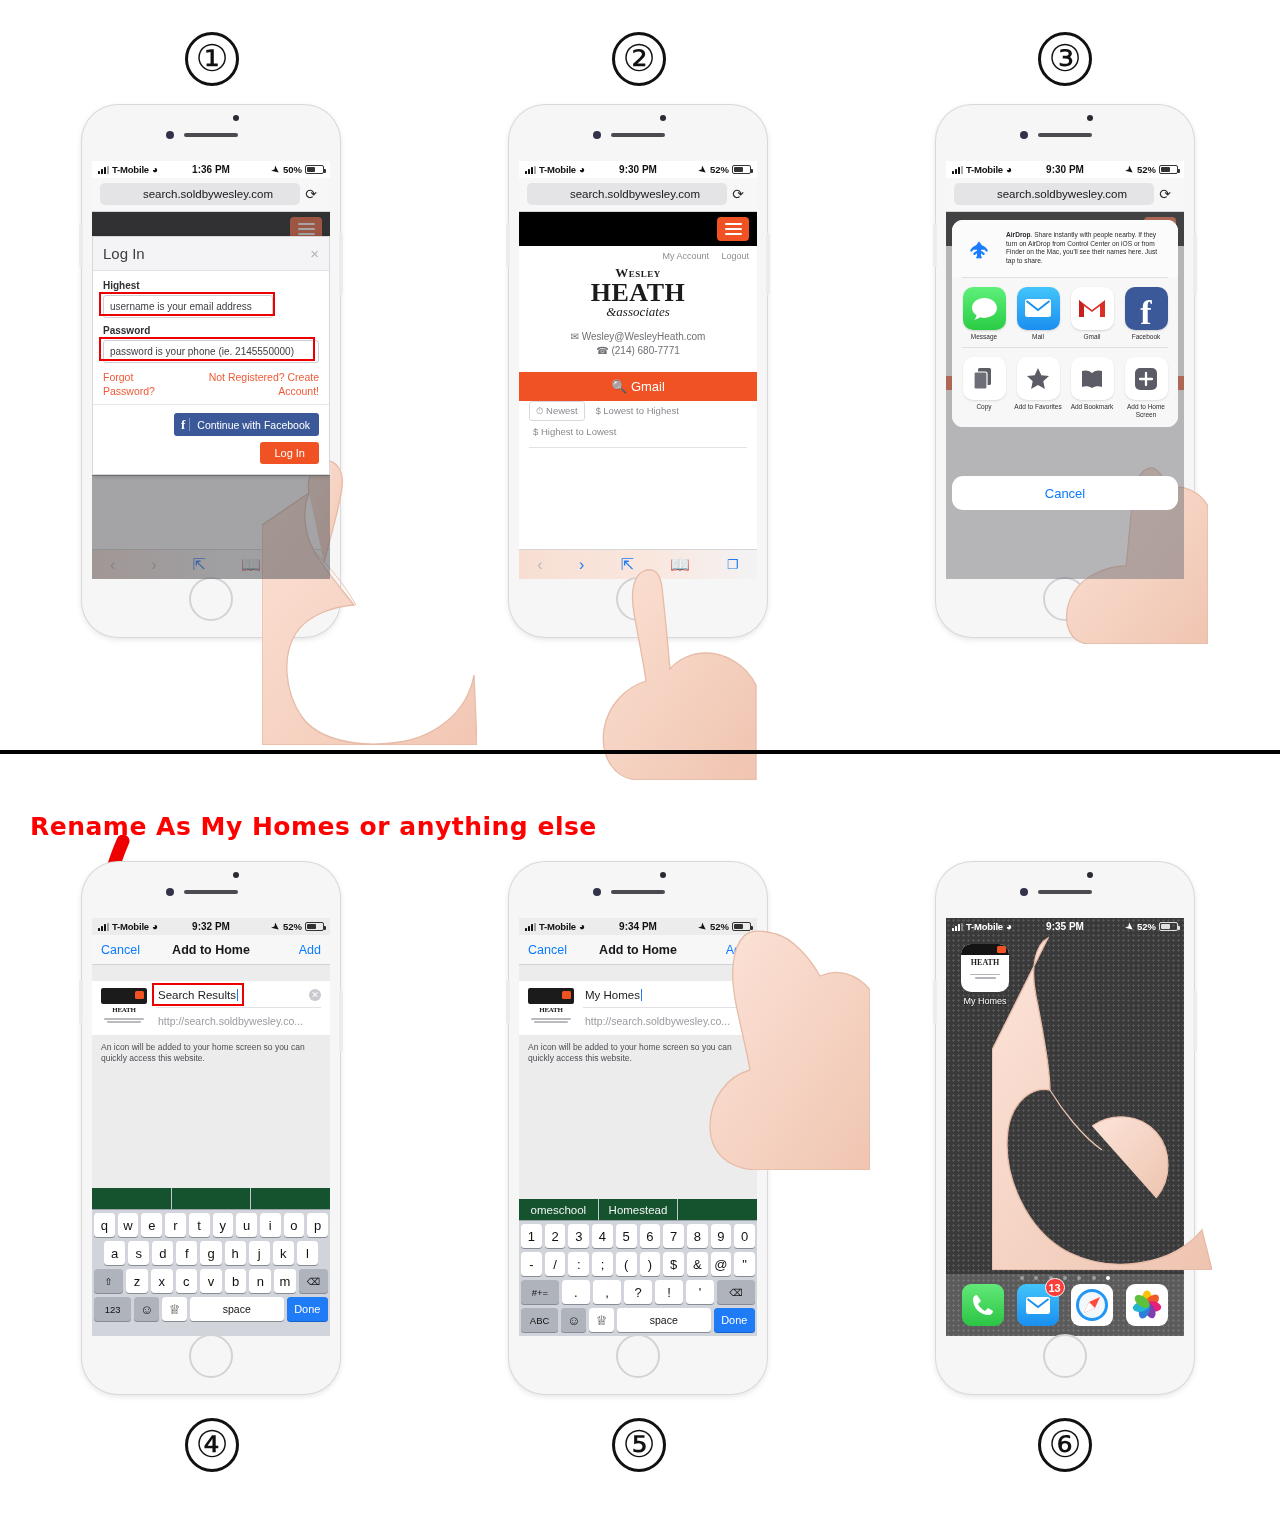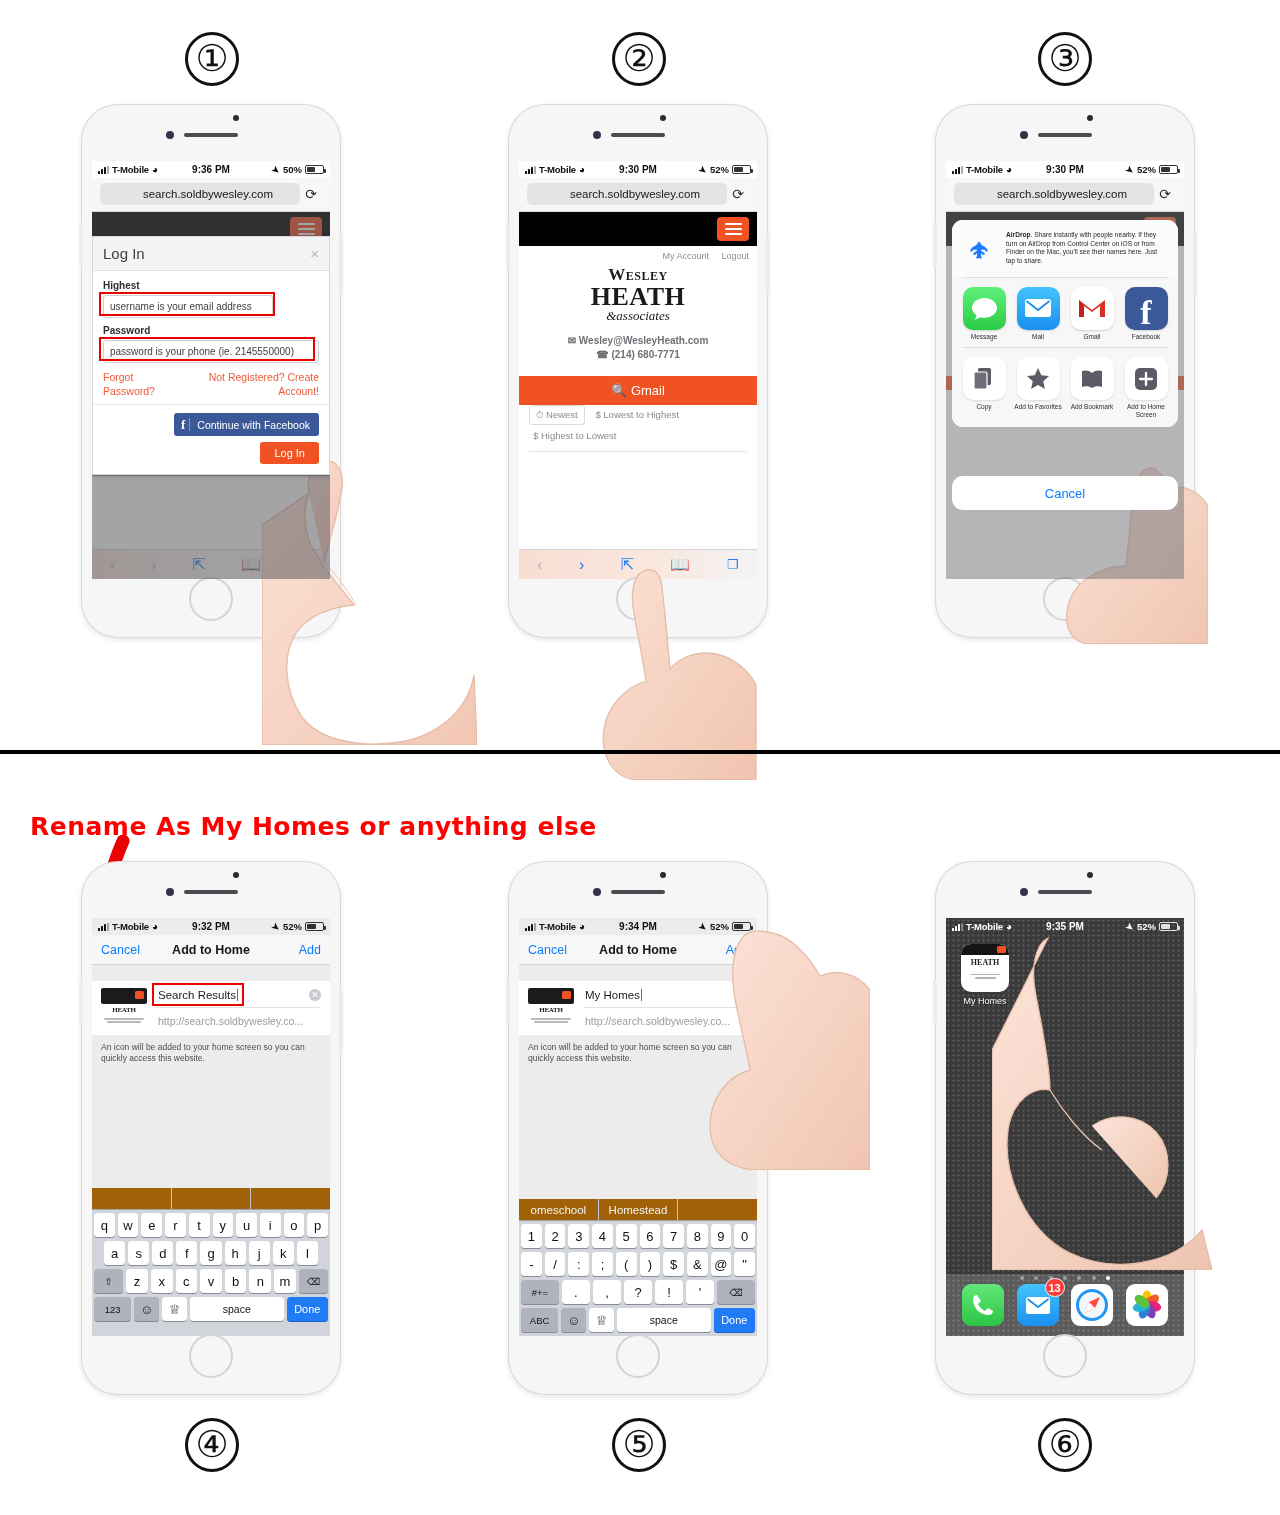--- a/index.html
+++ b/index.html
@@ -118,24 +118,24 @@
   .site-top { background: #000; height: 34px; position:relative; }
   .burger {
     position:absolute; right: 8px; top: 5px; width: 32px; height: 24px;
     background: #f05223; border-radius: 4px;
     display:flex; flex-direction:column; align-items:center; justify-content:center; gap:3px;
   }
   .burger i { display:block; width: 17px; height: 2.3px; background:#fff; border-radius:1px; }
   .site-links { text-align:right; padding: 5px 8px 0; font-size: 9px; color: #8d8d92; }
   .site-links span { margin-left: 10px; text-align: right; }
   .logo-wrap { text-align:center; padding: 4px 0 8px; font-family: "Liberation Serif", serif; color:#1b1b1b;}
-  .logo-l1 { font-size: 17px; letter-spacing: .5px; font-variant: small-caps; font-weight:bold;}
+  .logo-l1 { font-size: 13px; letter-spacing: .5px; font-variant: small-caps; font-weight:bold;}
   .logo-l2 { font-size: 26px; font-weight: bold; letter-spacing: .5px; line-height: .95; }
   .logo-l3 { font-size: 13px; font-style: italic; margin-top:-2px; }
-  .contact-line { text-align:center; font-size: 10px; color: #6f6f75; margin-top: 3px; font-weight: bold; }
+  .contact-line { text-align:center; font-size: 10px; color: #6f6f75; margin-top: 3px; }
   .search-bar {
     background:#f05223; color:#fff; text-align:center;
     font-size: 13px; padding: 7px 0; font-weight:500;
   }
   .prop-title { font-size: 21px; color:#4f4f55; padding: 10px 10px 6px; font-weight:300; }
   .sortrow { padding: 0 10px; font-size: 9.5px; color:#8a8a90; }
   .sortrow .chip {
     display:inline-block; border:1px solid #dadade; border-radius:3px;
     padding: 3px 6px; margin-right: 4px; background:#fff;
   }
@@ -240,21 +240,21 @@
     margin-left:auto; width: 12px; height:12px; border-radius:50%; background:#c9c9cf;
     color:#fff; font-size: 9px; line-height:12px; text-align:center;
   }
   .ath-url { font-size: 10.5px; color:#9a9aa0; padding: 7px 2px 3px; }
   .ath-note { background:#ececed; padding: 7px 9px; font-size: 8.5px; color:#4d4d53; line-height:1.35; }
   .ath-fill { background:#ececed; flex:1; }
   .redbox-name { position:absolute; left:-4px; top:-5px; width: 92px; height: 23px; border:2.5px solid #ee0000; }
 
   
   .kb { background:#d1d4da; padding: 3px 2px 4px; }
-  .kb-predict { display:flex; height: 22px; background:#a16207; border-bottom:1px solid #9da3ad; margin:-3px -2px 3px;}
+  .kb-predict { display:flex; height: 22px; background:#14532d; border-bottom:1px solid #9da3ad; margin:-3px -2px 3px;}
   .kb-predict div { flex:1; text-align:center; font-size: 11.5px; color:#f3f3f5; line-height:22px;
     border-right:1px solid #c3c7ce; overflow:hidden; white-space:nowrap;}
   .kb-predict div:last-child{ border-right:none;}
   .kb-row { display:flex; justify-content:center; gap: 3px; margin-bottom: 4px; }
   .key {
     background:#fff; border-radius: 3.5px; box-shadow: 0 1px 0 #888c93;
     height: 24px; min-width: 19px; flex:1;
     display:flex; align-items:center; justify-content:center;
     font-size: 13px; color:#111;
   }
@@ -330,21 +330,21 @@
       <span class="sb-left">
         <span class="sb-bars">
             <i></i>
             <i></i>
             <i></i>
             <i></i>
           </span>
         <span class="sb-carrier">T-Mobile</span>
         <span class="sb-wifi">◕</span>
       </span>
-      <span class="sb-time">9:36 PM</span>
+      <span class="sb-time">1:36 PM</span>
       <span class="sb-right">
         <span class="sb-loc">➤</span>
         <span>50%</span>
         <span class="batt">
             <b style="width:8px"></b>
           </span>
       </span>
     </div>
 
     <div class="safari-urlbar">

